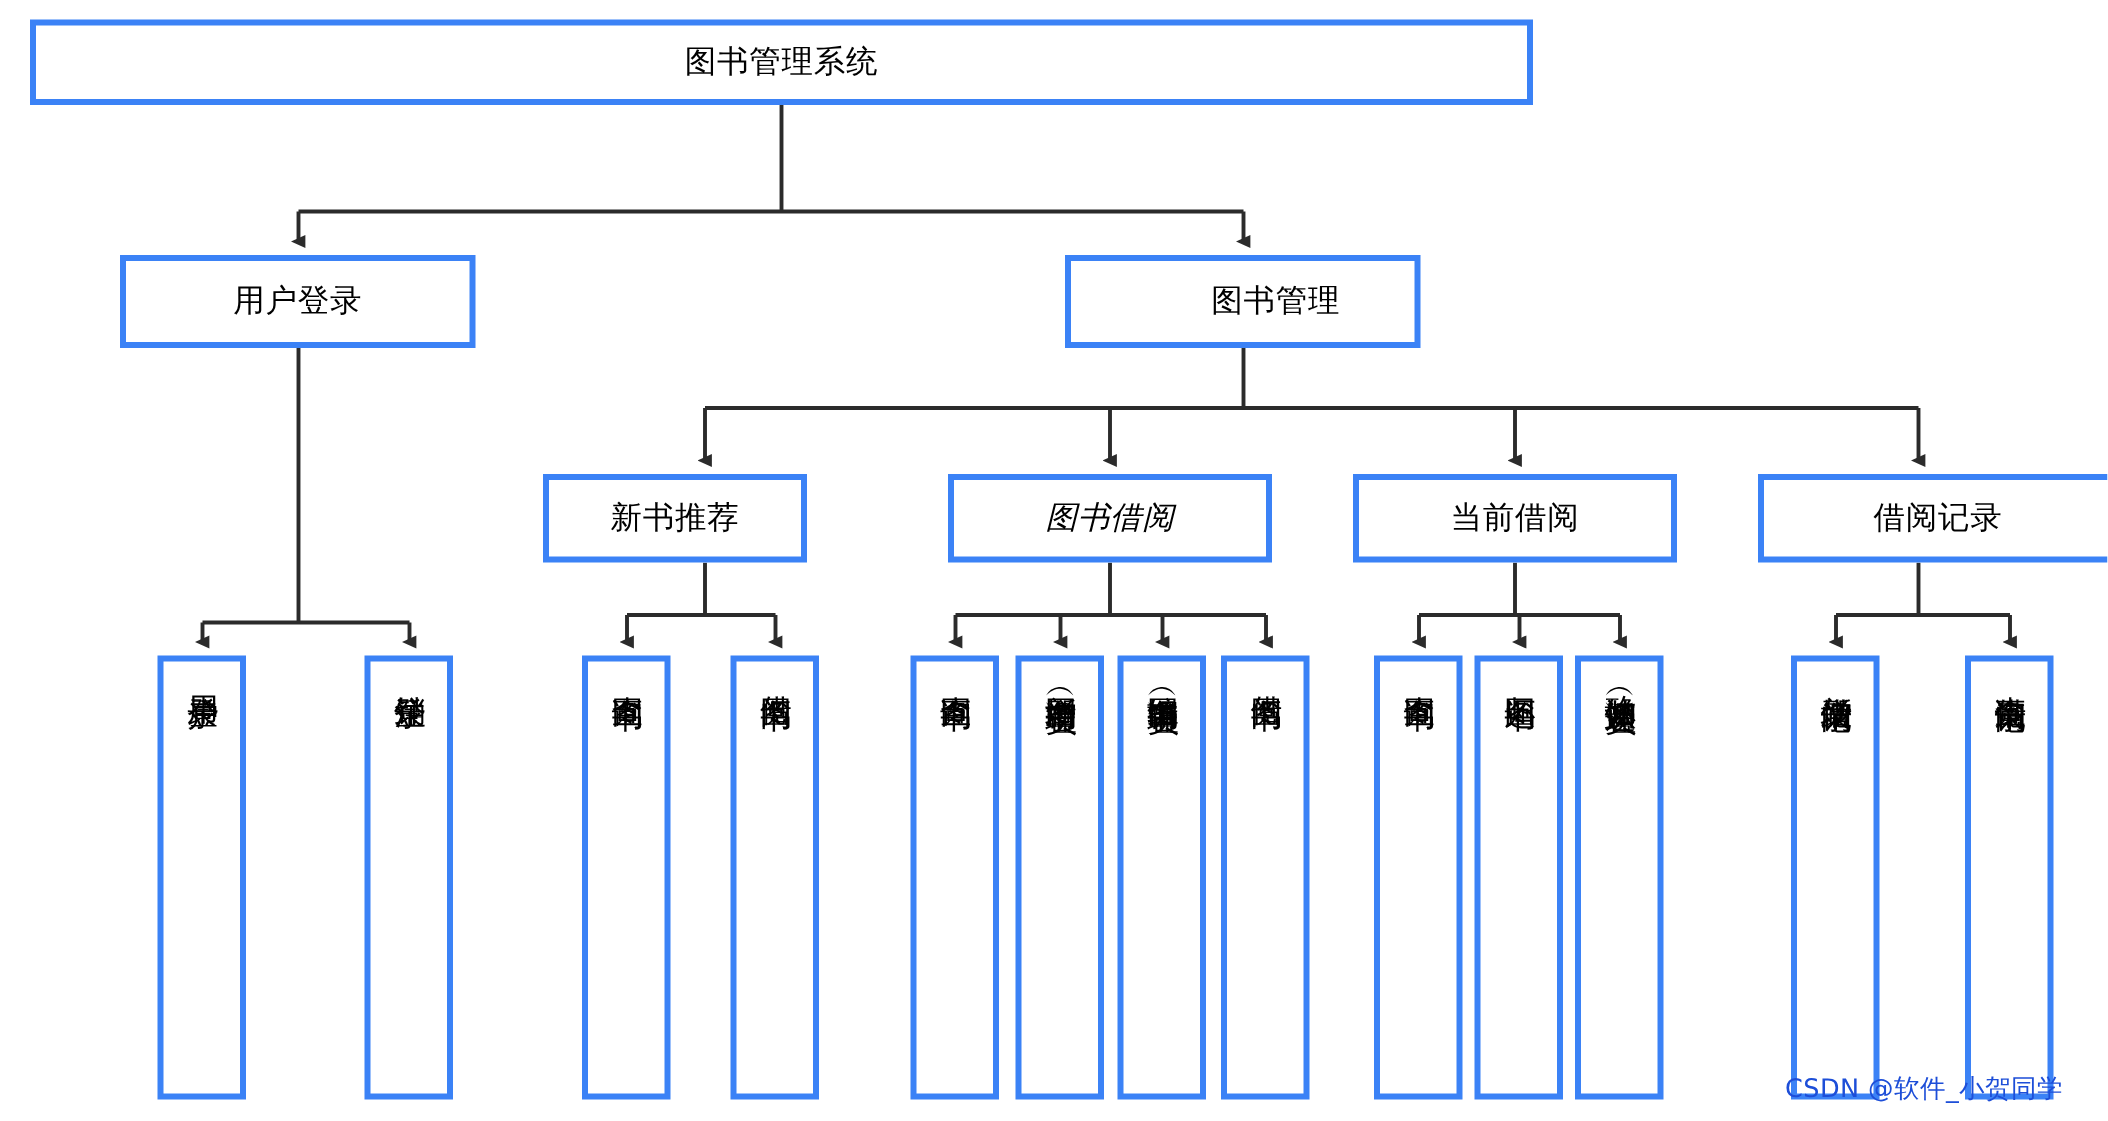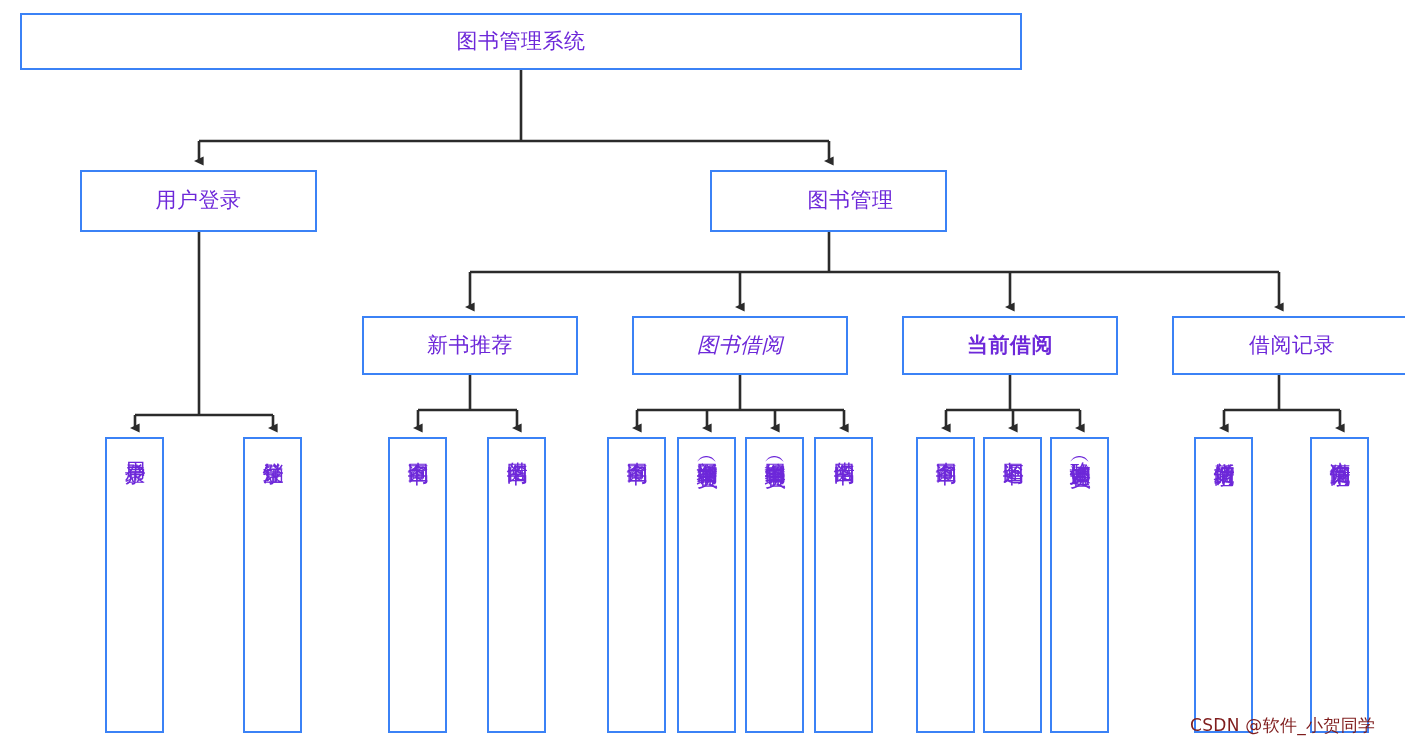--- a/index.html
+++ b/index.html
@@ -19,26 +19,26 @@
     position: absolute;
     left: 0;
     top: 0;
     width: 1405px;
     height: 747px;
     pointer-events: none;
   }
   .node {
     position: absolute;
     box-sizing: border-box;
-    border: 2px solid #3b82f6;
+    border: 4px solid #3b82f6;
     background: #ffffff;
     display: flex;
     align-items: center;
     justify-content: center;
-    color: #6d28d9;
+    color: #000000;
   }
   .node.h .label {
     font-size: 21px;
     line-height: 1.1;
     letter-spacing: 0.5px;
     white-space: nowrap;
   }
   .node.v {
     align-items: flex-start;
     justify-content: center;
@@ -50,21 +50,21 @@
     font-size: 21px;
     line-height: 1.22;
     letter-spacing: 1px;
     white-space: nowrap;
   }
   #watermark {
     position: absolute;
     left: 1190px;
     top: 714px;
     font-size: 17px;
-    color: #7f1d1d;
+    color: #1d4ed8;
     white-space: nowrap;
     letter-spacing: 0.3px;
   }
 </style>
 </head>
 <body>
 
 <div id="canvas">
 
   <svg id="edges" viewBox="0 0 1405 747">
@@ -113,27 +113,27 @@
   <div id="nodes">
       <div class="node h" style="left: 20px; top: 13px; width: 1002px; height: 57px;">
         <span class="label">图书管理系统</span>
       </div>
       <div class="node h" style="left: 80px; top: 170px; width: 237px; height: 62px;">
         <span class="label">用户登录</span>
       </div>
       <div class="node h" style="left: 710px; top: 170px; width: 237px; height: 62px; padding-left: 44px;">
         <span class="label">图书管理</span>
       </div>
-      <div class="node h" style="left: 362px; top: 316px; width: 216px; height: 59px;">
+      <div class="node h" style="left: 362px; top: 316px; width: 176px; height: 59px;">
         <span class="label">新书推荐</span>
       </div>
       <div class="node h" style="left: 632px; top: 316px; width: 216px; height: 59px; font-style: italic;">
         <span class="label">图书借阅</span>
       </div>
-      <div class="node h" style="left: 902px; top: 316px; width: 216px; height: 59px; font-weight: bold;">
+      <div class="node h" style="left: 902px; top: 316px; width: 216px; height: 59px;">
         <span class="label">当前借阅</span>
       </div>
       <div class="node h" style="left: 1172px; top: 316px; width: 240px; height: 59px;">
         <span class="label">借阅记录</span>
       </div>
       <div class="node v" style="left: 105px; top: 437px; width: 59px; height: 296px;">
         <span class="label">用户登录</span>
       </div>
       <div class="node v" style="left: 243px; top: 437px; width: 59px; height: 296px;">
         <span class="label">注销登录</span>

